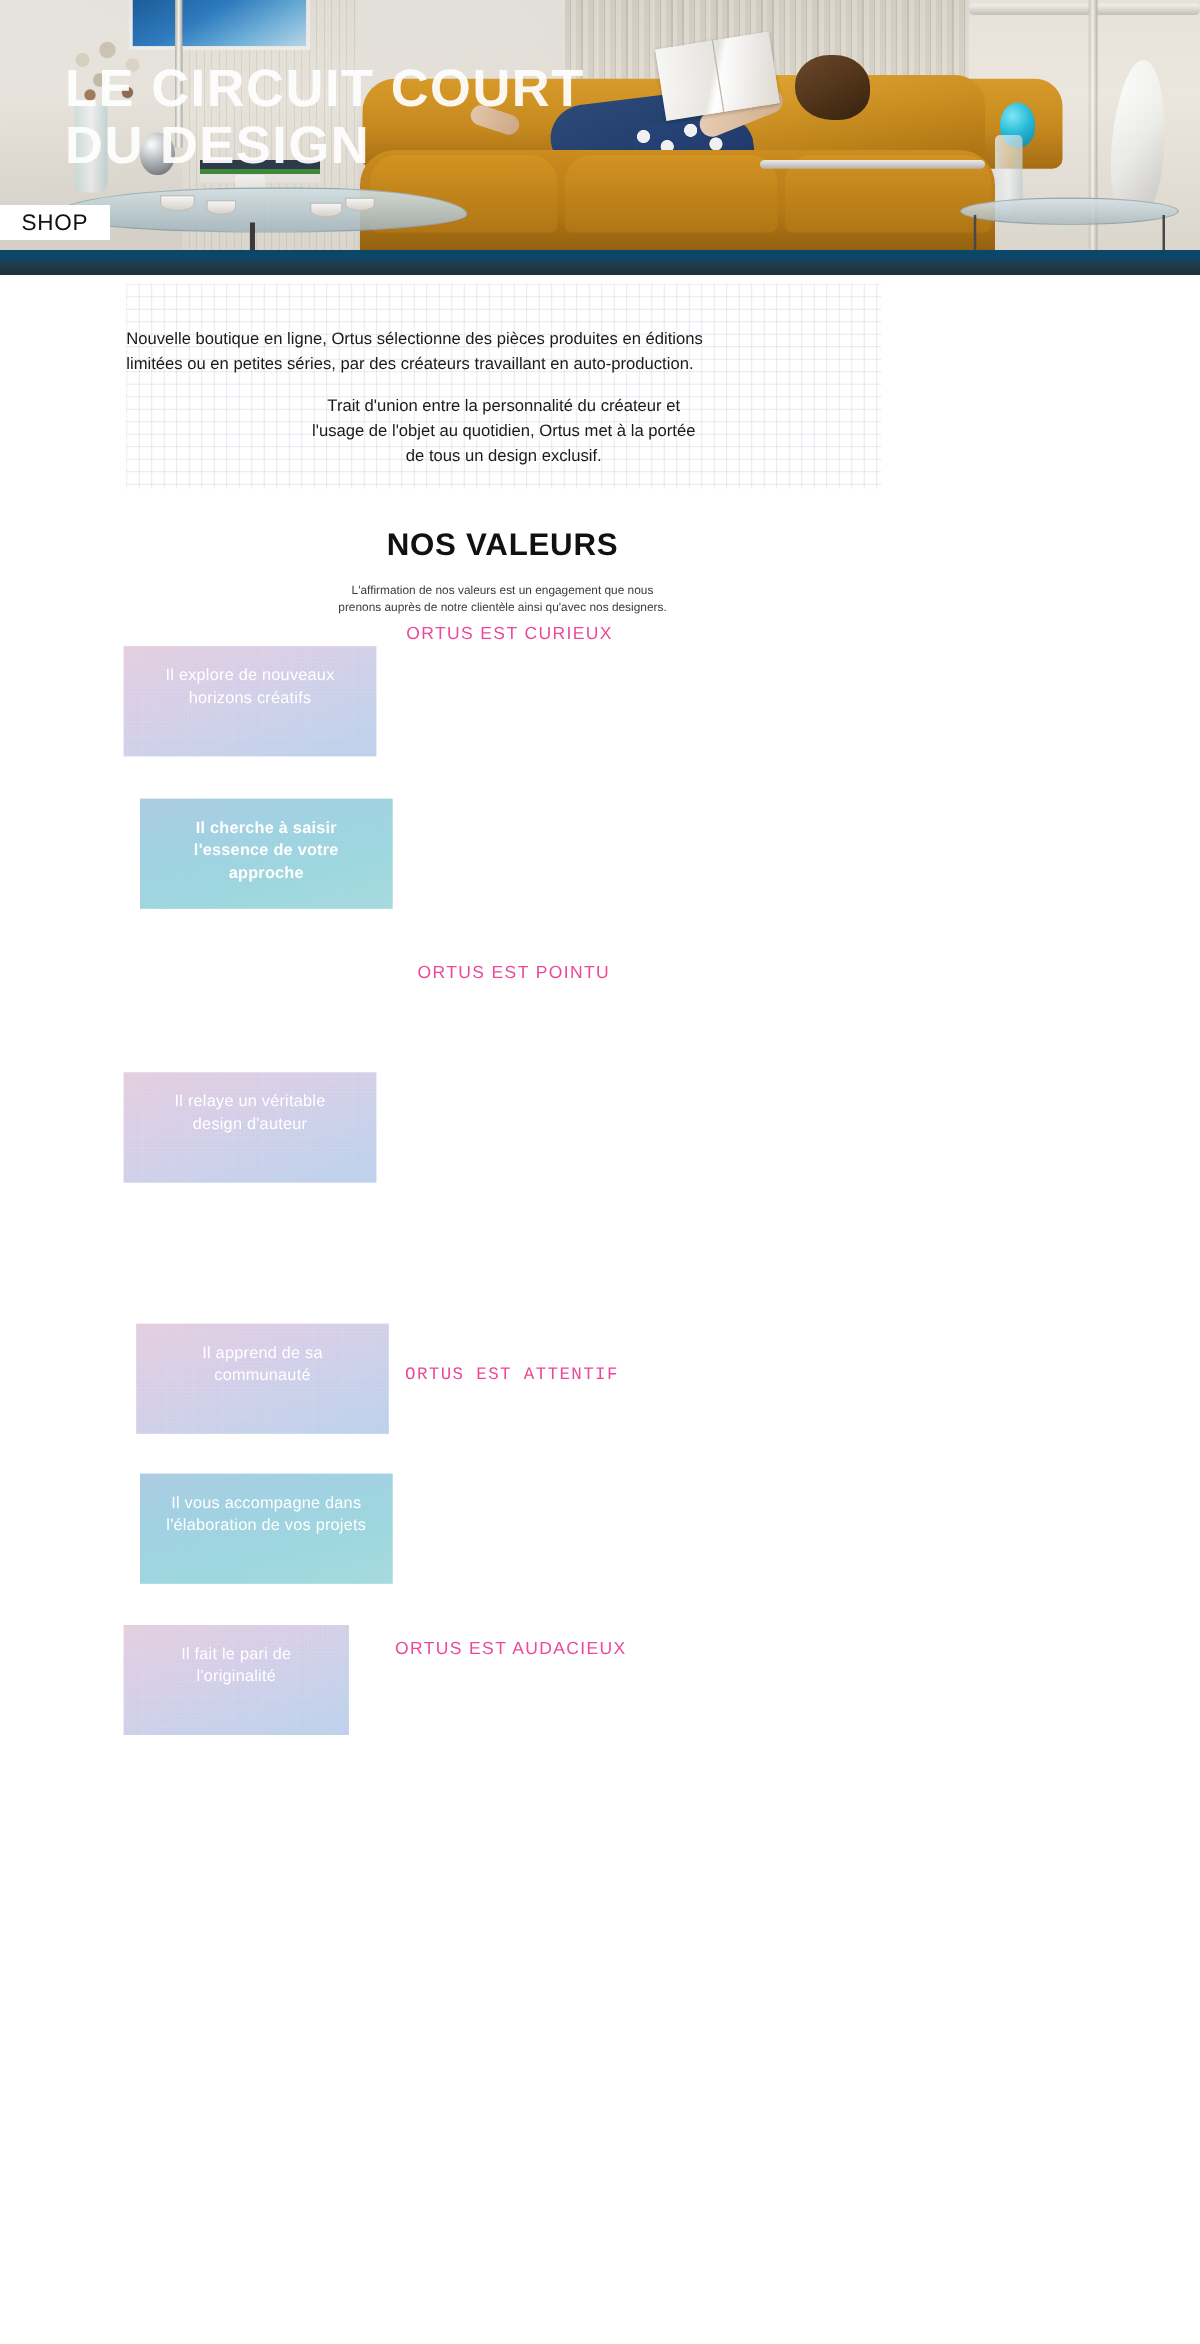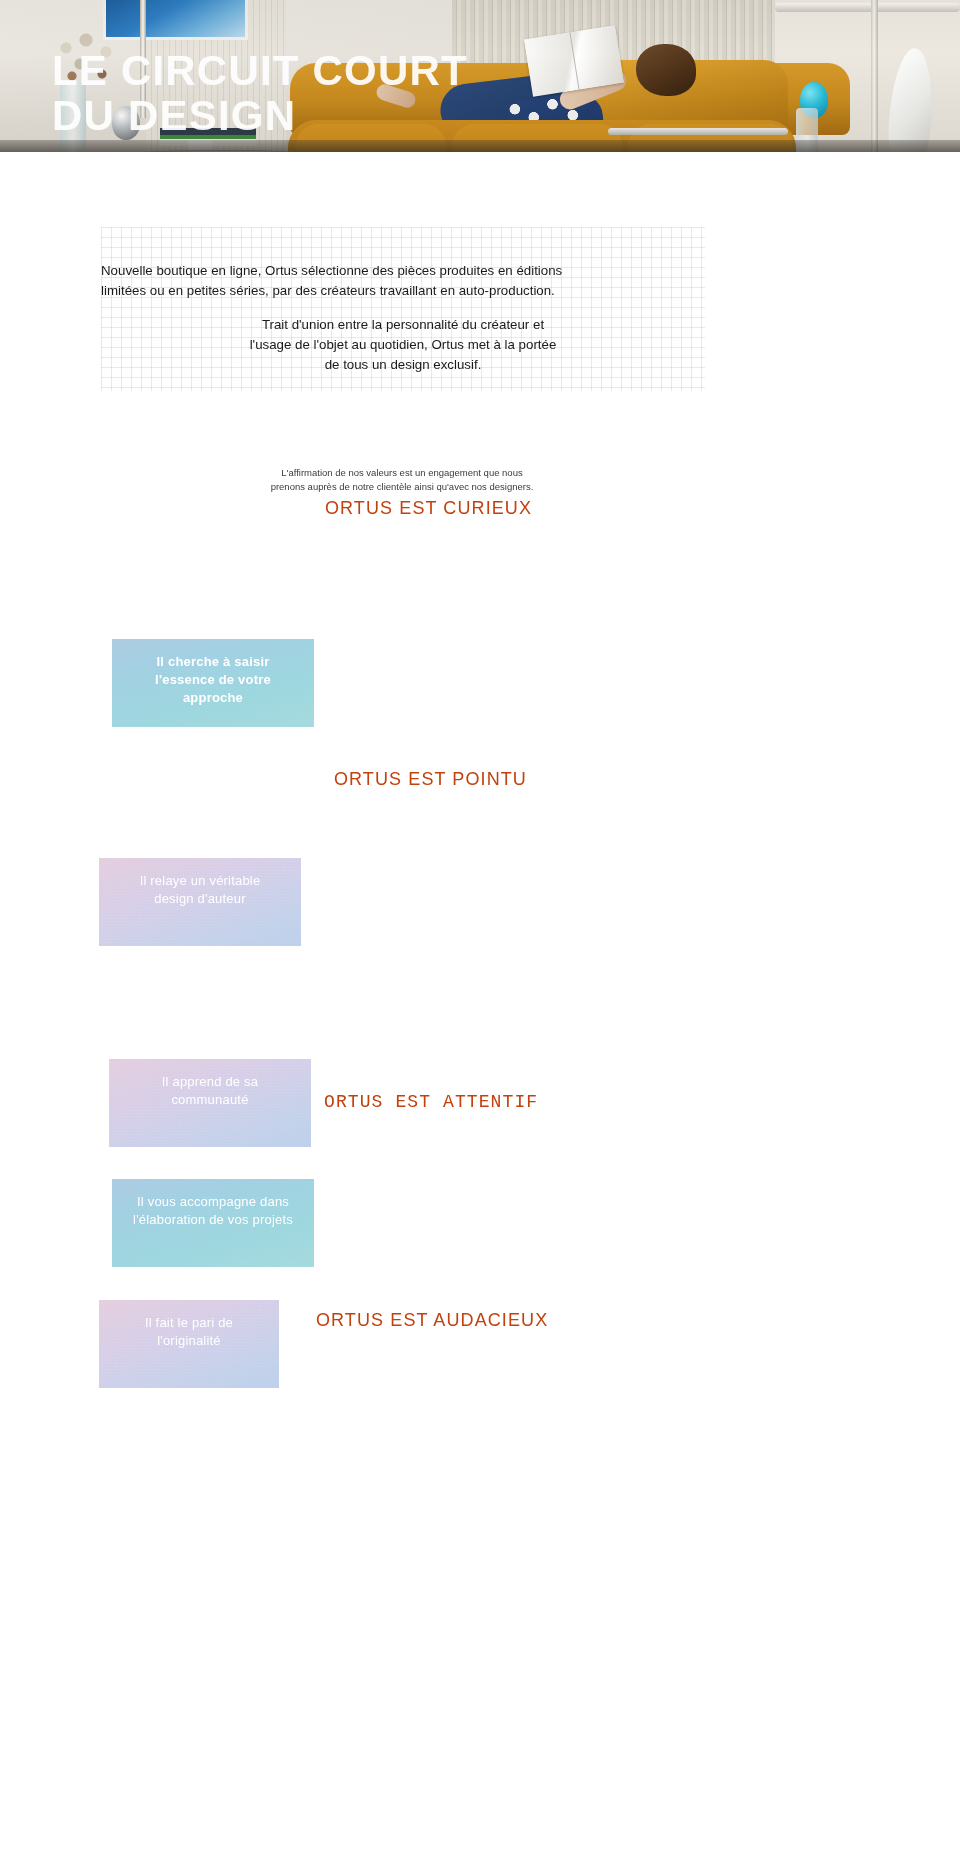--- a/index.html
+++ b/index.html
@@ -16,23 +16,23 @@
     width: 960px;
     height: 1875px;
     overflow: hidden;
     background: #ffffff;
   }
 
   
   .hero {
     position: relative;
     width: 960px;
-    height: 152px;
+    height: 220px;
     overflow: hidden;
-    background: #ef4444;
+    background: #0c4a6e;
   }
 
   .hero-photo {
     position: absolute;
     inset: 0;
     overflow: hidden;
   }
 
   
   .wall {
@@ -408,23 +408,23 @@
     font-size: 9.5px;
     line-height: 1.45;
     color: #3b3b3b;
     white-space: pre-line;
   }
   .values-sub-inner { display: inline-block; transform: translateX(-78px); }
 
   
   .value-heading {
     position: absolute;
-    font-size: 18px;
+    font-size: 14px;
     letter-spacing: 1.1px;
-    color: #c2410c;
+    color: #ec4899;
     text-transform: uppercase;
     white-space: nowrap;
   }
 
   .card {
     position: absolute;
     display: flex;
     align-items: flex-start;
     justify-content: center;
     color: #ffffff;
@@ -506,26 +506,33 @@
   </div>
 
   <div class="intro-wrap">
     <div class="intro-text">Nouvelle boutique en ligne, Ortus sélectionne des pièces produites en éditions
 limitées ou en petites séries, par des créateurs travaillant en auto-production.</div>
     <div class="intro-text2">Trait d'union entre la personnalité du créateur et
 l'usage de l'objet au quotidien, Ortus met à la portée
 de tous un design exclusif.</div>
   </div>
 
+  <div class="values-title">
+    <span class="values-title-inner">NOS VALEURS</span>
+  </div>
   <div class="values-sub">
     <span class="values-sub-inner">L'affirmation de nos valeurs est un engagement que nous
 prenons auprès de notre clientèle ainsi qu'avec nos designers.</span>
   </div>
 
   <div class="value-heading" style="left:325px; top:498px;">ORTUS EST CURIEUX</div>
+  <div class="card violet" style="left:99px; top:517px; width:202px; height:88px;">
+    <span>Il explore de nouveaux
+horizons créatifs</span>
+  </div>
   <div class="card blue" style="left:112px; top:639px; width:202px; height:88px;font-weight:bold;">
     <span>Il cherche à saisir
 l'essence de votre
 approche</span>
   </div>
 
   <div class="value-heading" style="left:334px; top:769px;">ORTUS EST POINTU</div>
   <div class="card violet" style="left:99px; top:836px; width:202px; height:88px;margin-top:22px;">
     <span>Il relaye un véritable
 design d'auteur</span>

